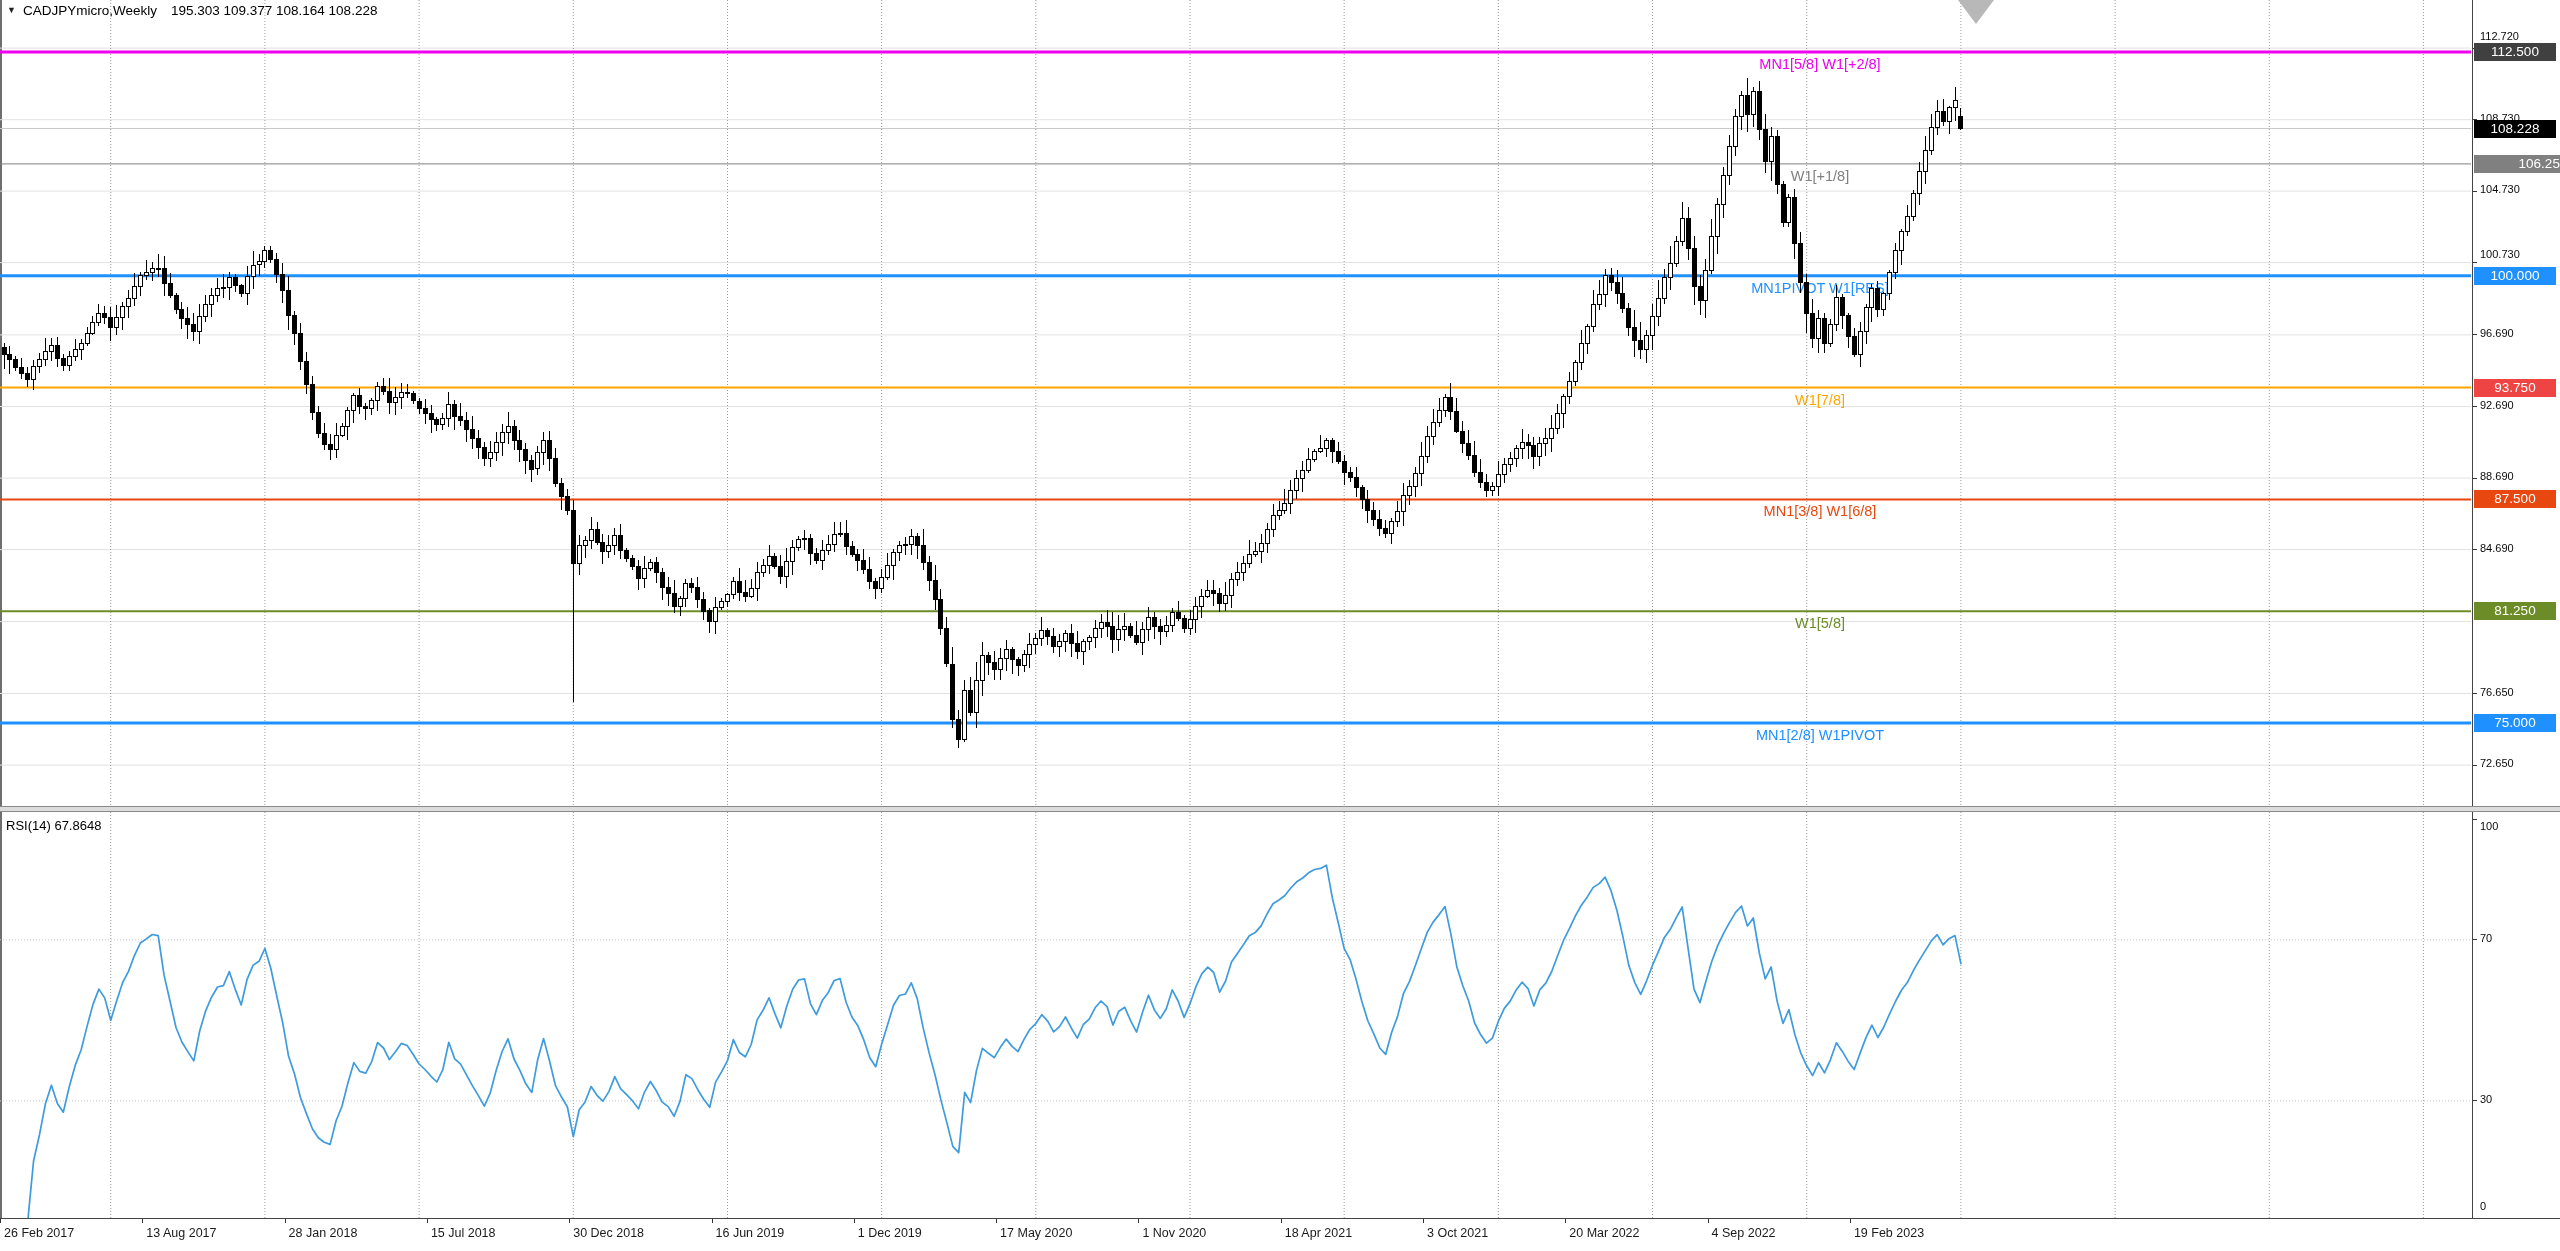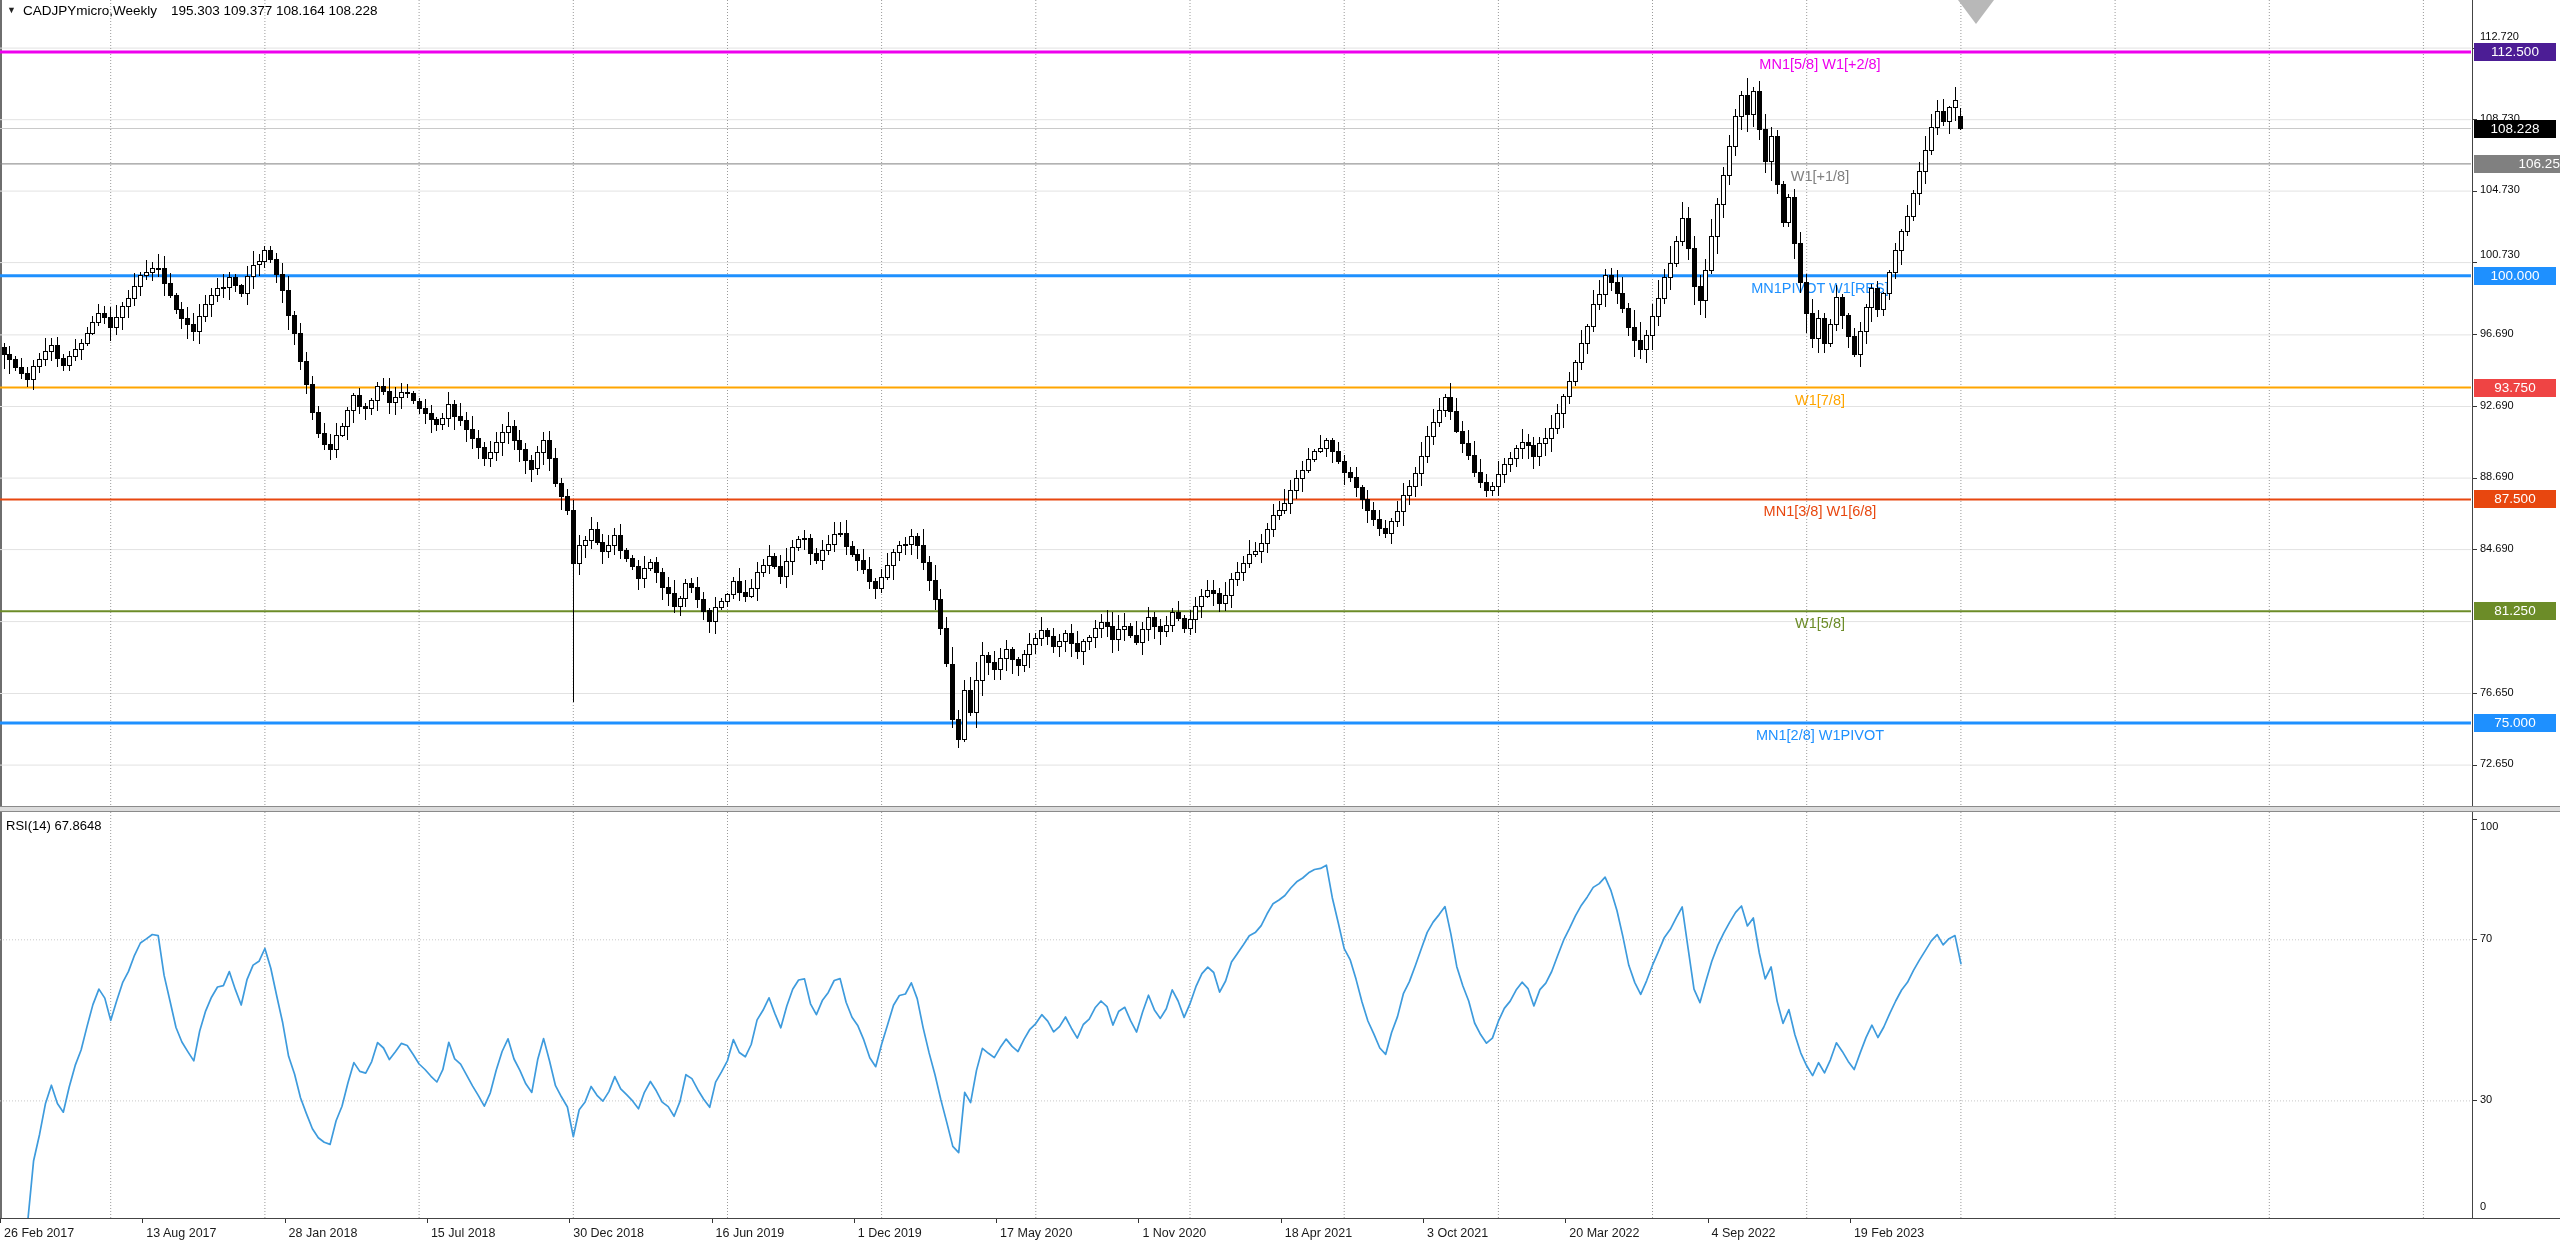--- a/index.html
+++ b/index.html
@@ -785,21 +785,21 @@
       <div class="axtick" style="top: 406px;"></div>
       <div class="axlbl" style="top: 398.5px;">92.690</div>
       <div class="axtick" style="top: 477.6px;"></div>
       <div class="axlbl" style="top: 470.1px;">88.690</div>
       <div class="axtick" style="top: 549.1px;"></div>
       <div class="axlbl" style="top: 541.6px;">84.690</div>
       <div class="axtick" style="top: 693px;"></div>
       <div class="axlbl" style="top: 685.5px;">76.650</div>
       <div class="axtick" style="top: 764.6px;"></div>
       <div class="axlbl" style="top: 757.1px;">72.650</div>
-      <div class="axbadge" style="top: 43px; background: #4c1d95;">112.500</div>
+      <div class="axbadge" style="top: 43px; background: #404040;">112.500</div>
       <div class="axbadge" style="top: 154.9px; background: rgb(128, 128, 128); padding-left: 28px;">106.250</div>
       <div class="axbadge" style="top: 266.7px; background: rgb(30, 144, 255);">100.000</div>
       <div class="axbadge" style="top: 378.5px; background: #ef4444;">93.750</div>
       <div class="axbadge" style="top: 490.4px; background: rgb(232, 71, 15);">87.500</div>
       <div class="axbadge" style="top: 602.2px; background: rgb(108, 140, 40);">81.250</div>
       <div class="axbadge" style="top: 714px; background: rgb(30, 144, 255);">75.000</div>
       <div class="axbadge" style="top: 119.5px; background: rgb(0, 0, 0);">108.228</div>
       <div class="axtick" style="top: 818.5px;"></div>
       <div class="axlbl" style="top: 820px;">100</div>
       <div class="axtick" style="top: 939.3px;"></div>

